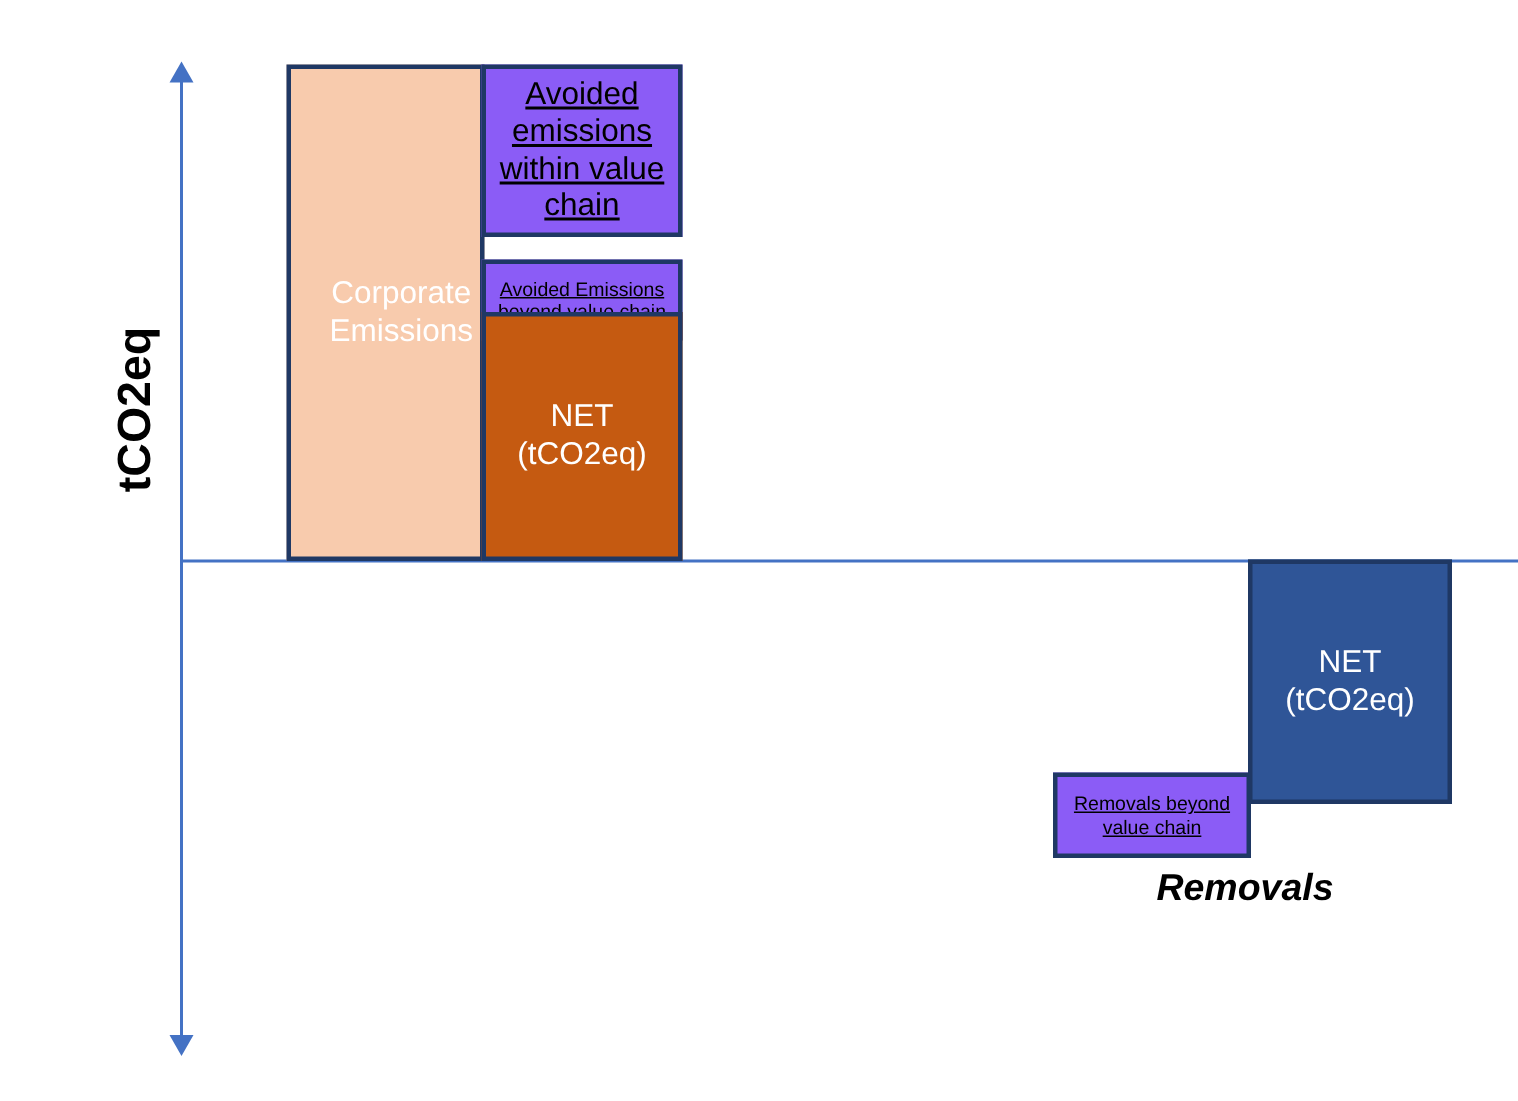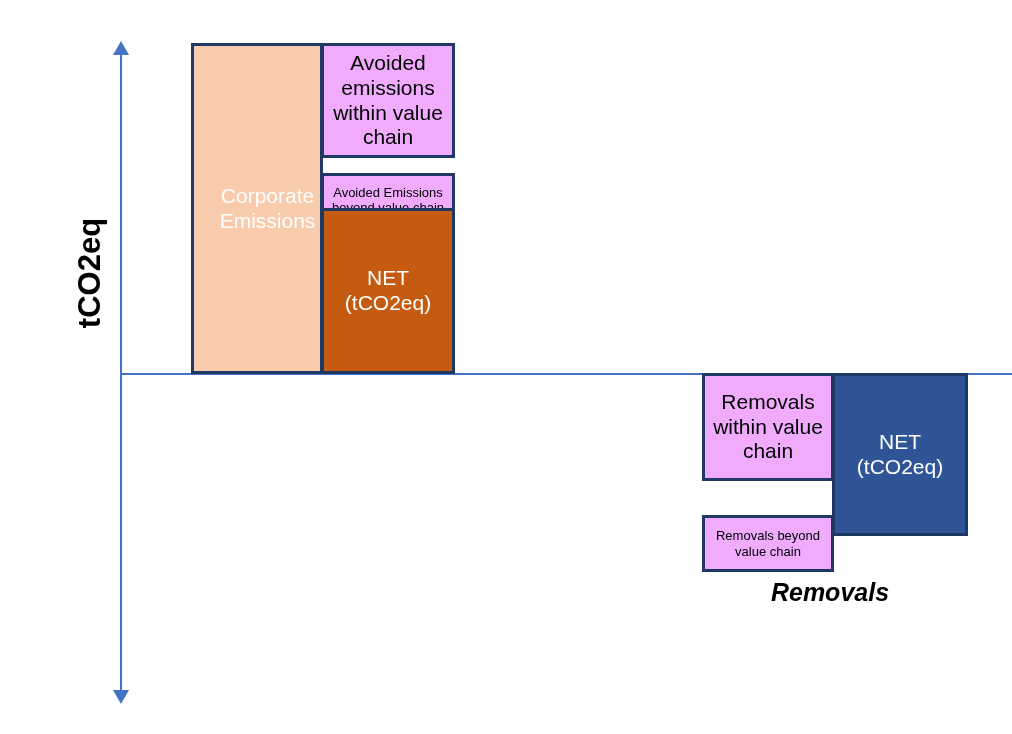--- a/index.html
+++ b/index.html
@@ -88,21 +88,21 @@
     line-height: 1.18;
   }
   .seg .seg-label {
     display: block;
     width: 100%;
     padding: 0 4px;
     box-sizing: border-box;
   }
 
   .fill-peach   { background: #F8CBAD; padding-left: 21px; }
-  .fill-lblue   { background: #f0abfc; }
+  .fill-lblue   { background: #8b5cf6; text-decoration: underline; }
   .fill-orange  { background: #C55A11; }
   .fill-dblue   { background: #2F5597; }
 
   .txt-white { color: #ffffff; }
   .txt-black { color: #000000; }
 
   .fs-lg  { font-size: 21px; }
   .fs-sm  { font-size: 13px; }
 
   
@@ -165,23 +165,20 @@
   </div>
 
   <div class="seg fill-lblue fs-sm txt-black" id="avoided-beyond">
     <span class="seg-label">Avoided Emissions beyond value chain</span>
   </div>
 
   <div class="seg fill-orange fs-lg txt-white" id="net-emissions">
     <span class="seg-label">NET (tCO2eq)</span>
   </div>
 
-  <div class="seg fill-lblue fs-lg txt-black" id="removals-within">
-    <span class="seg-label">Removals within value chain</span>
-  </div>
 
   <div class="seg fill-lblue fs-sm txt-black" id="removals-beyond">
     <span class="seg-label">Removals beyond value chain</span>
   </div>
 
   <div class="seg fill-dblue fs-lg txt-white" id="net-removals">
     <span class="seg-label">NET (tCO2eq)</span>
   </div>
 
 

